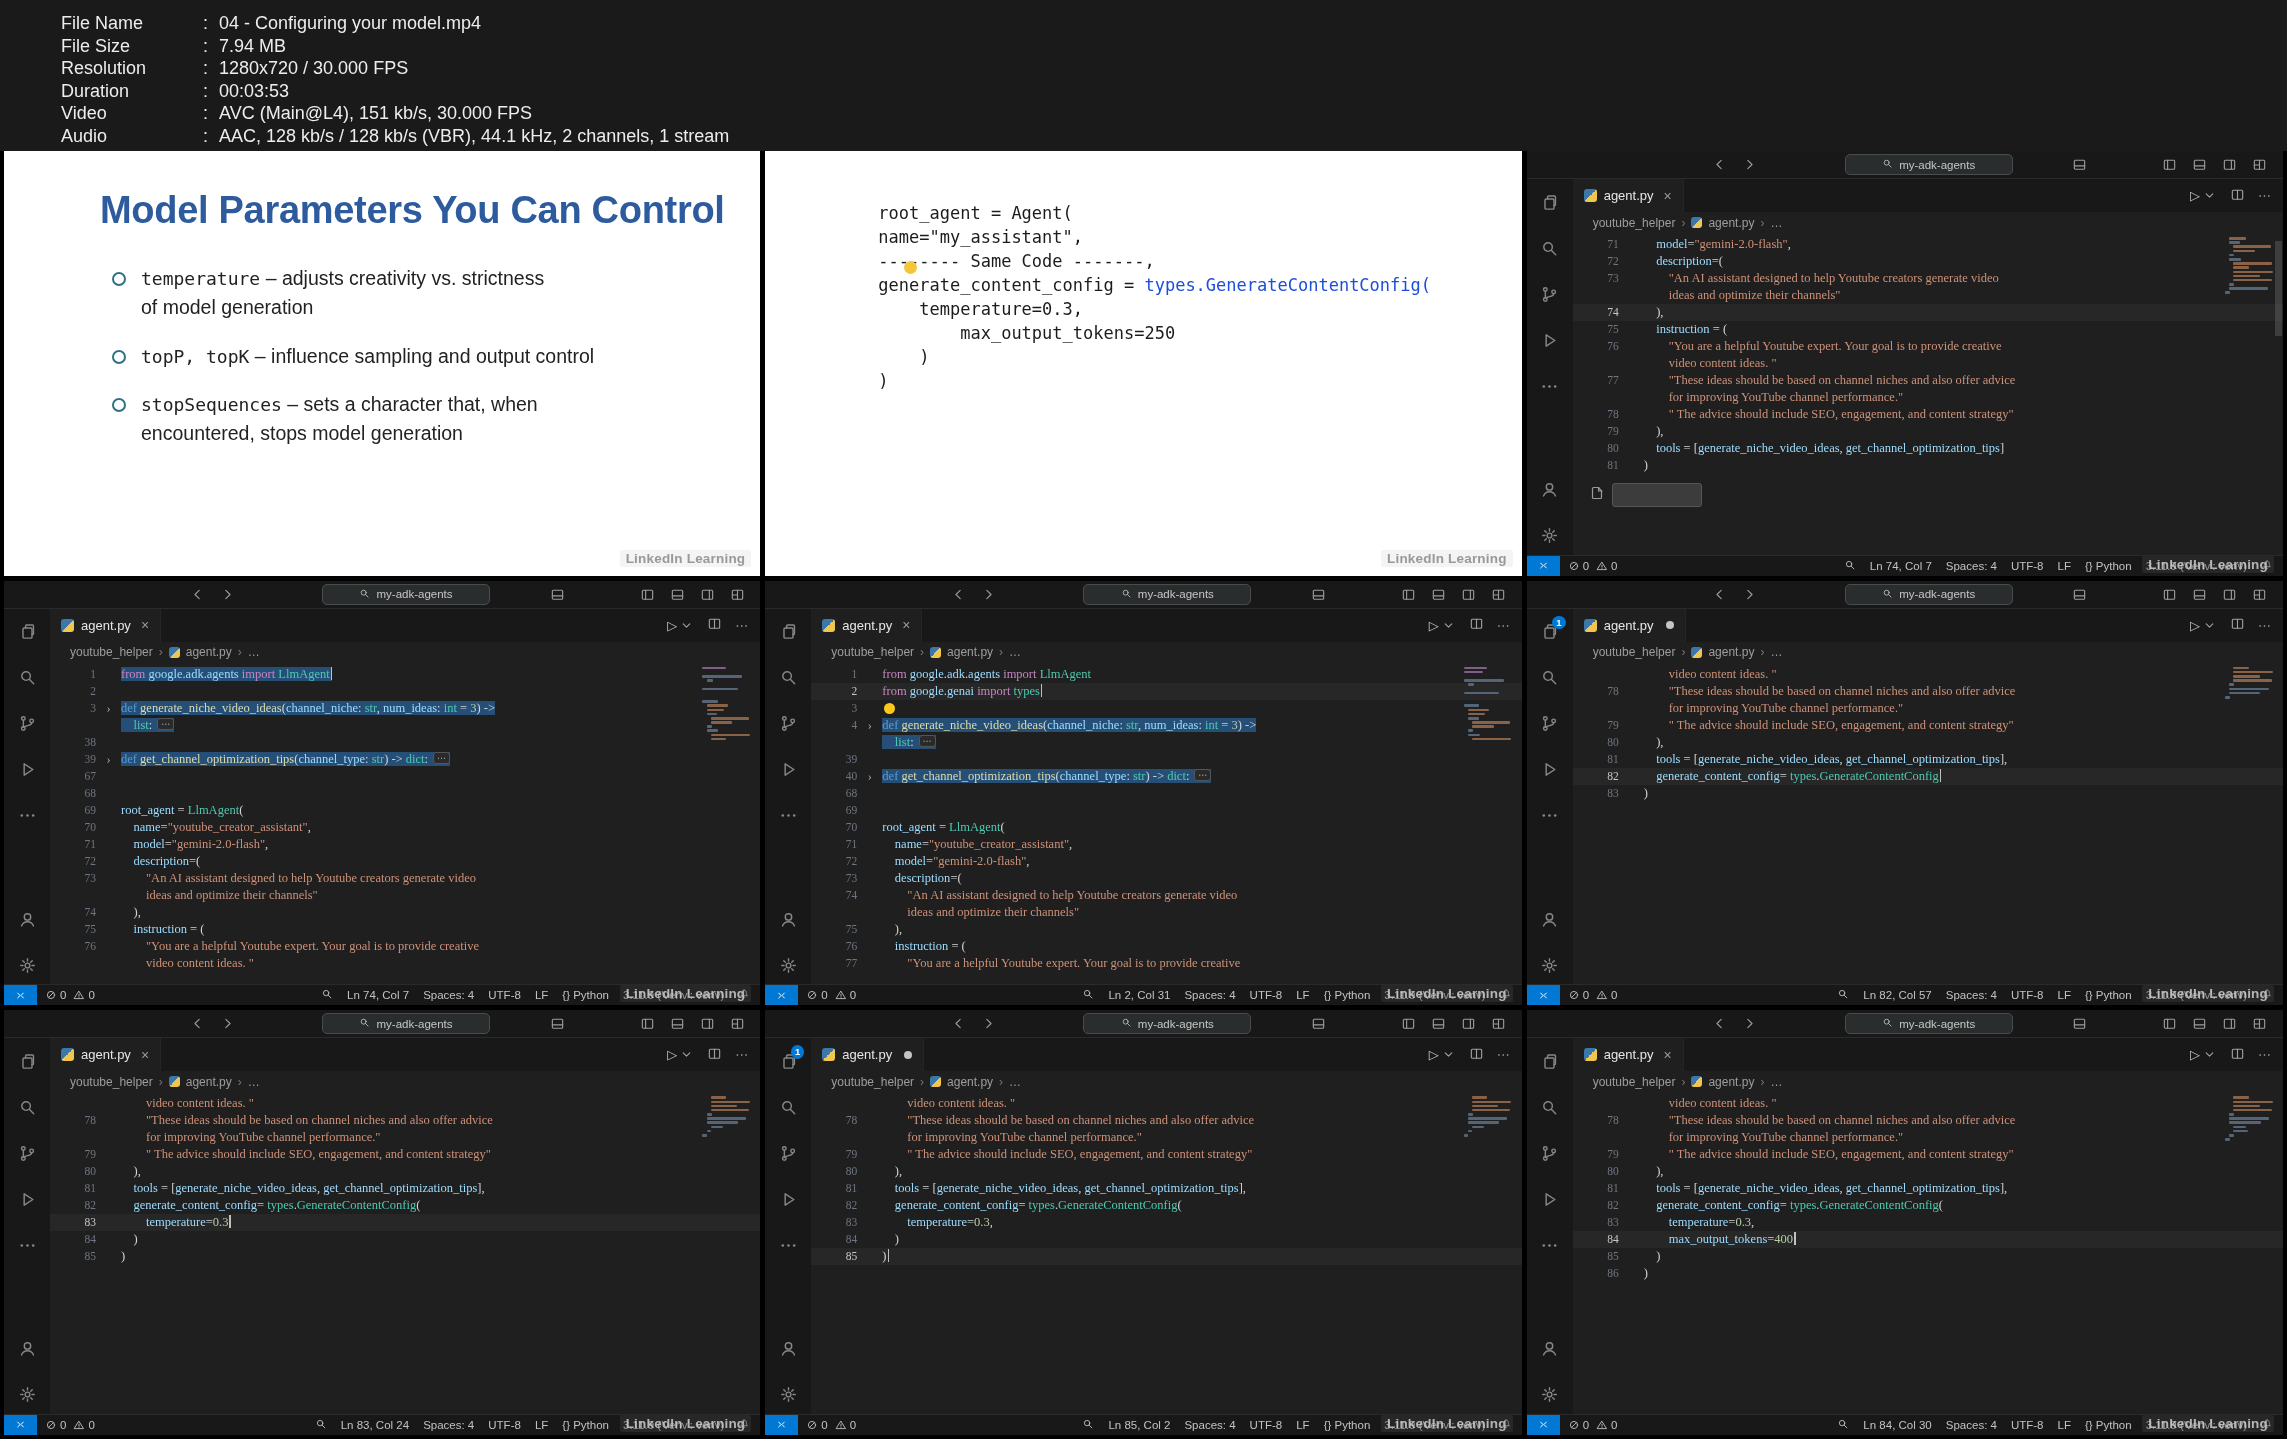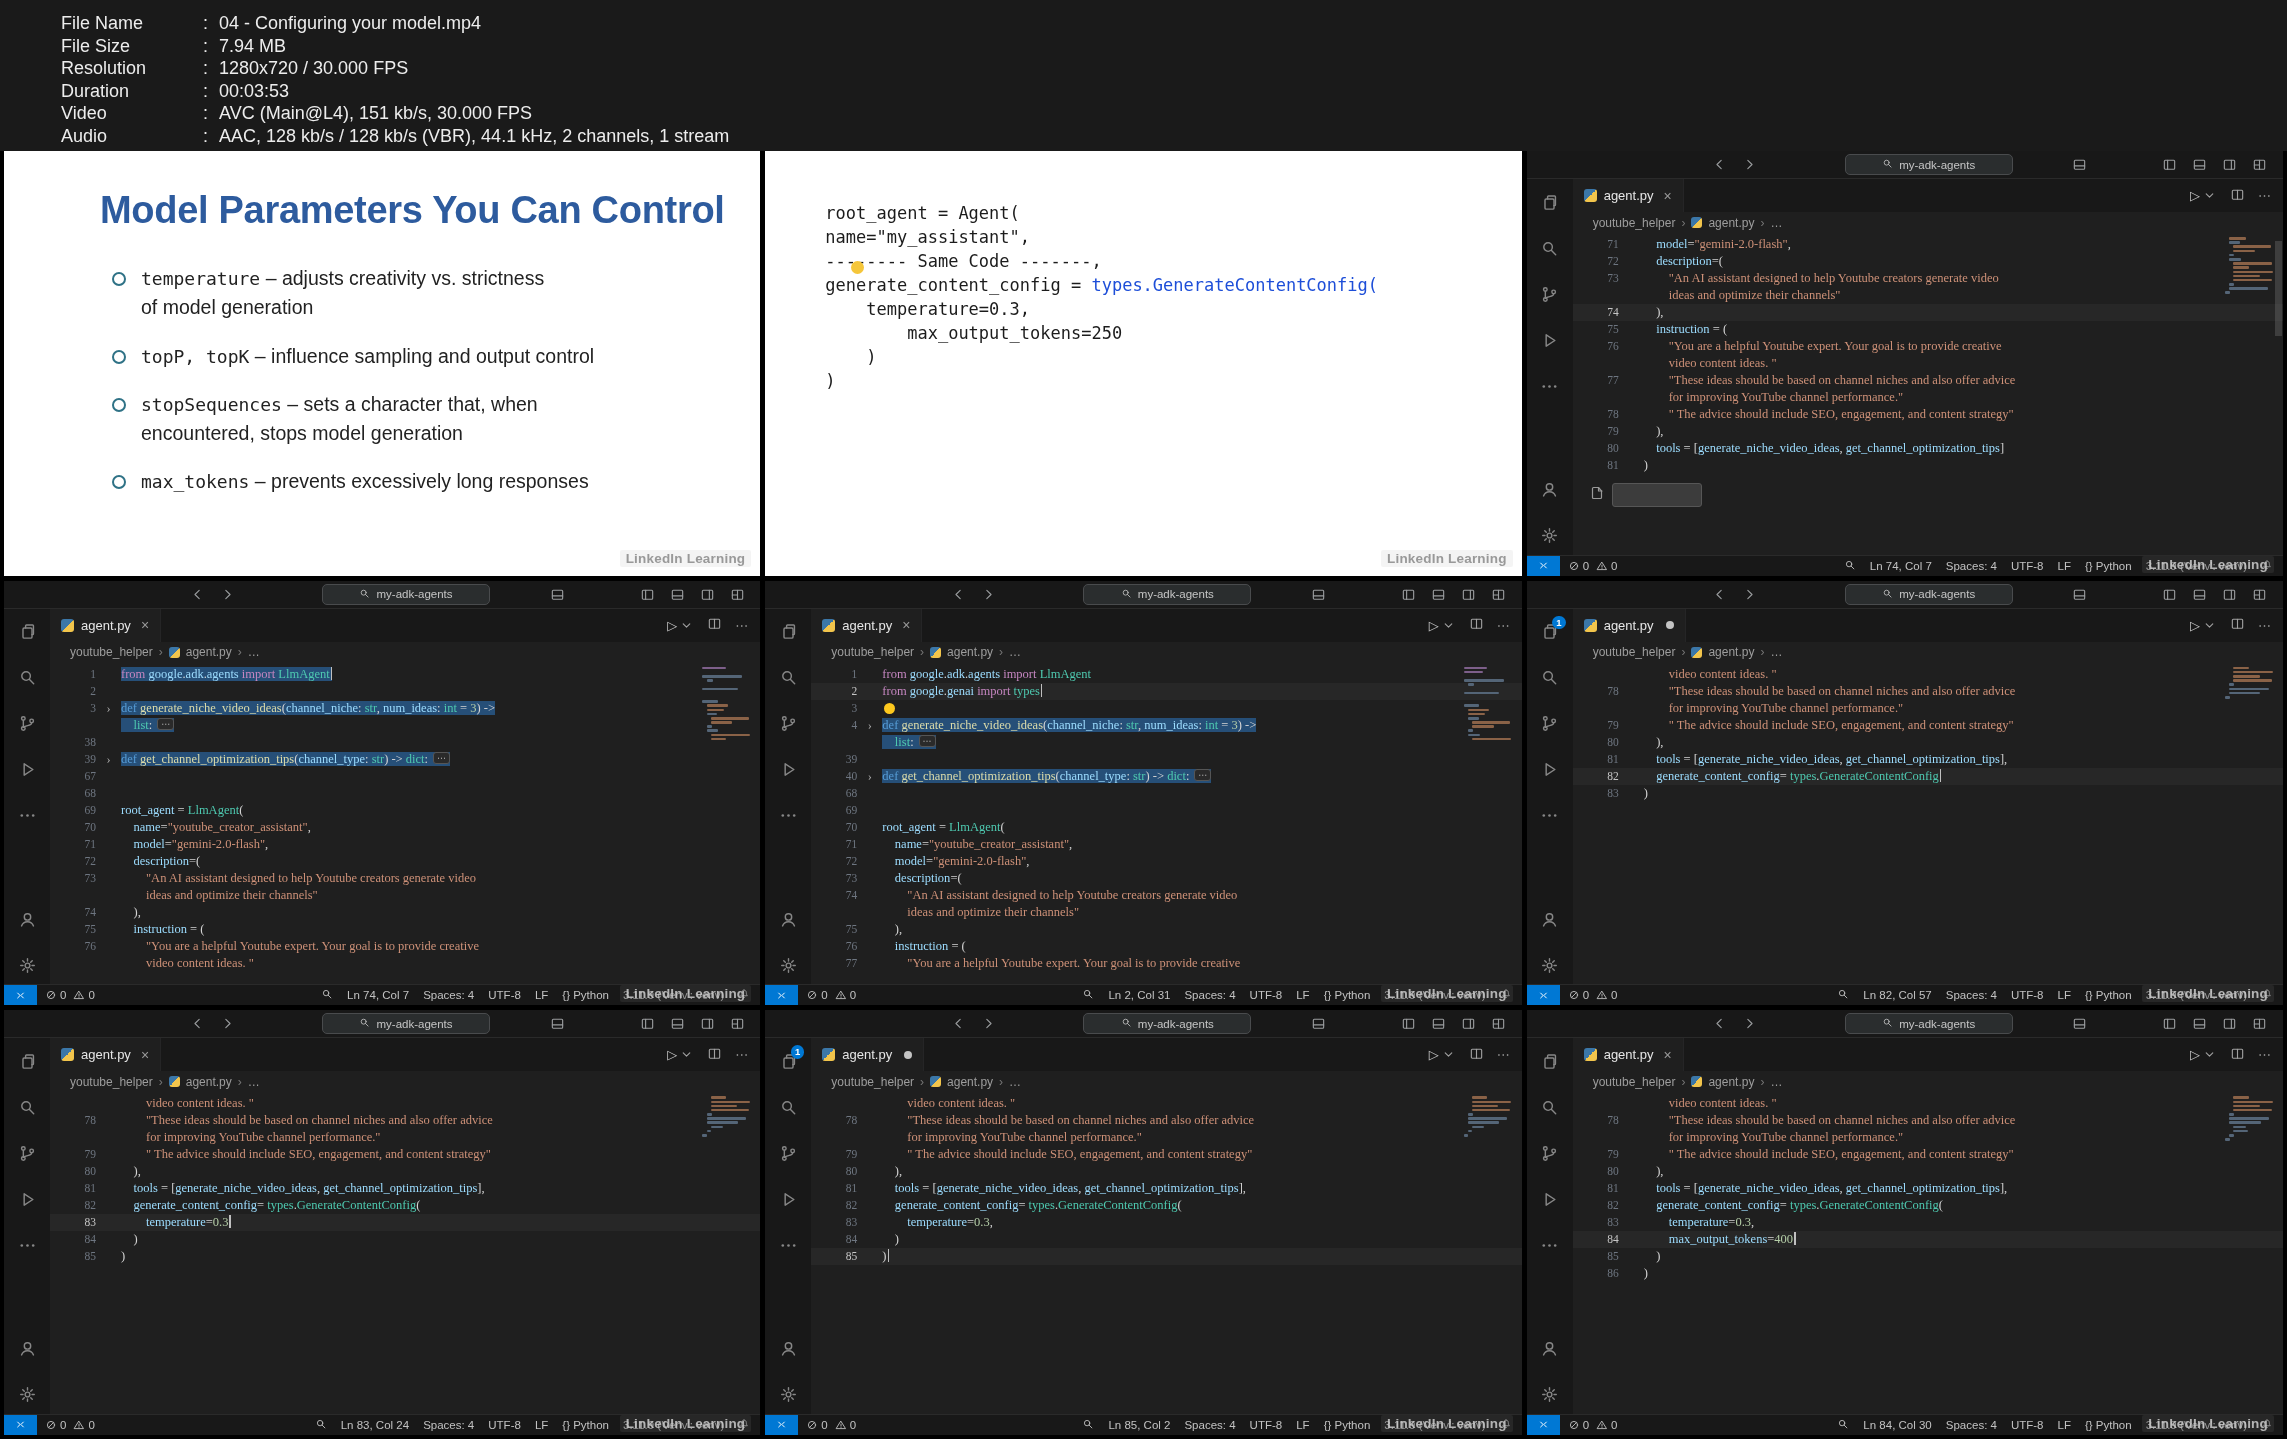--- a/index.html
+++ b/index.html
@@ -17,21 +17,21 @@
 
   
   .slide{background:#ffffff;color:#1f1f1f;}
   .slide h1{margin:38px 0 0 96px;font-size:38px;font-weight:bold;color:#2d5b9e;letter-spacing:-0.3px;}
   .slide2 h1{margin-left:70px;}
   .slide ul{list-style:none;margin:32px 0 0 108px;padding:0;max-width:590px;}
   .slide li{display:flex;margin-bottom:19px;}
   .bdot{flex:0 0 auto;width:10px;height:10px;border:2.5px solid #2f7286;border-radius:50%;margin:8px 15px 0 0;}
   .btext{font-size:19.5px;color:#222;line-height:1.5;}
   .btext code{font-family:"DejaVu Sans Mono",monospace;font-size:18px;}
-  .scode{margin:50px 0 0 60px;font-family:"DejaVu Sans Mono",monospace;font-size:17px;line-height:24px;color:#1c1c1c;}
+  .scode{margin:50px 0 0 113px;font-family:"DejaVu Sans Mono",monospace;font-size:17px;line-height:24px;color:#1c1c1c;}
   .sline{white-space:pre;position:relative;}
   .codered{color:#1d4ed8;}
   .ydot{position:absolute;left:26px;top:-12px;width:13px;height:13px;border-radius:50%;background:#f5c63a;}
 
   
   .vscell{background:#1f1f1f;display:flex;flex-direction:column;color:#cccccc;}
   .titlebar{height:27px;flex:0 0 27px;background:#181818;display:flex;align-items:center;border-bottom:1px solid #2a2a2a;color:#9a9d9f;}
   .titlebar svg{width:15px;height:15px;}
   .tbi{display:flex;align-items:center;justify-content:center;width:18px;height:18px;}
   .tb-back{margin-left:184px;}
@@ -140,24 +140,20 @@
             <span class="btext"><code>temperature</code> – adjusts creativity vs. strictness<br>of model generation</span>
           </li>
           <li>
             <span class="bdot"></span>
             <span class="btext"><code>topP, topK</code> – influence sampling and output control</span>
           </li>
           <li>
             <span class="bdot"></span>
             <span class="btext"><code>stopSequences</code> – sets a character that, when<br>encountered, stops model generation</span>
           </li>
-          <li>
-            <span class="bdot"></span>
-            <span class="btext"><code>max_tokens</code> – prevents excessively long responses</span>
-          </li>
         </ul>
         <div class="wm">LinkedIn Learning</div>
       </div>
       <div class="cell slide slide2">
         <div class="scode">
           <div class="sline">root_agent = Agent(</div>
           <div class="sline">name="my_assistant",</div>
           <div class="sline">-------- Same Code -------,</div>
           <div class="sline"><span class="ydot"></span>generate_content_config = <span class="codered">types.GenerateContentConfig(</span></div>
           <div class="sline">    temperature=0.3,</div>

